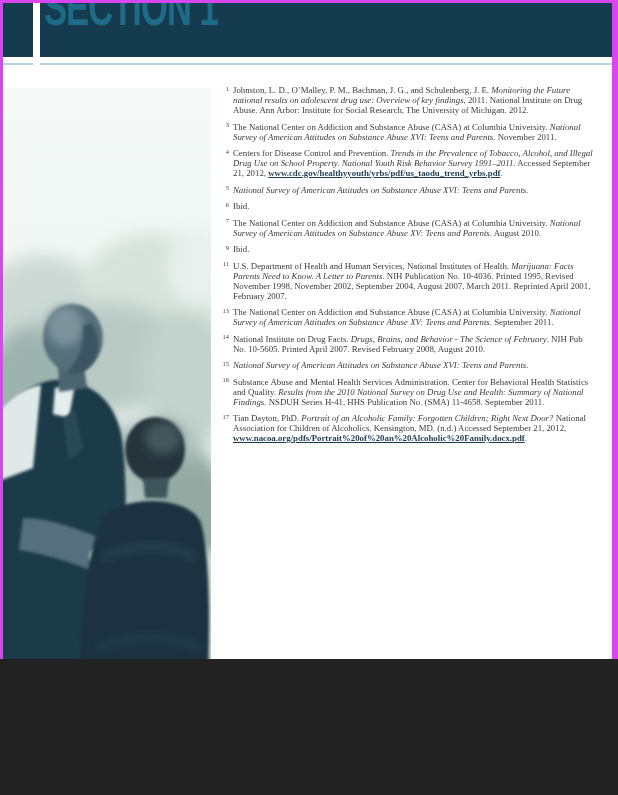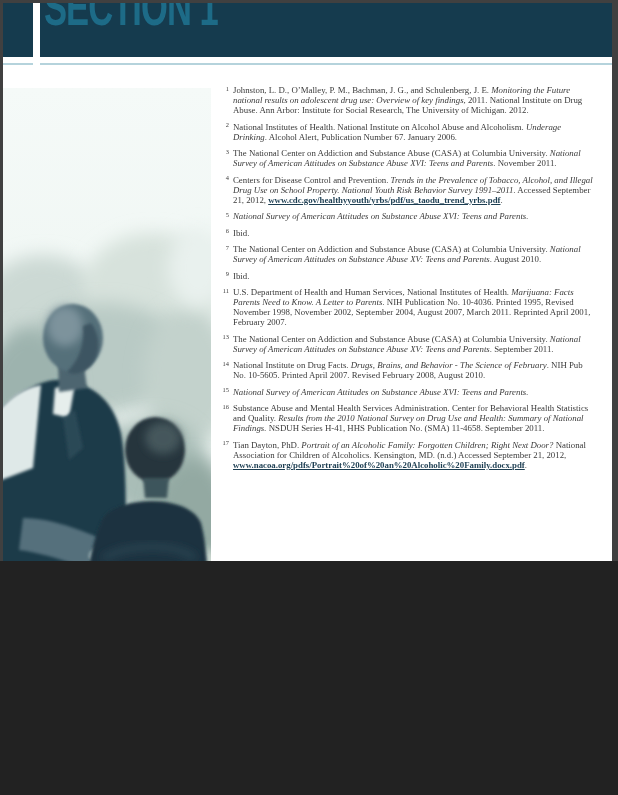--- a/index.html
+++ b/index.html
@@ -1,21 +1,21 @@
 <!DOCTYPE html>
 <html><head>
 <meta charset="utf-8">
 <style>
   * { margin: 0; padding: 0; box-sizing: border-box; }
   html, body { background: #222; }
   .page {
     position: relative;
     width: 618px;
-    height: 561px;
-    background: #404040;
+    height: 659px;
+    background: #d946ef;
     overflow: hidden;
     font-family: "Liberation Serif", "DejaVu Serif", serif;
   }
   .page-inner {
     position: absolute;
     left: 3px; top: 3px;
     width: 609px; height: 788px;
     background: #ffffff;
     overflow: hidden;
   }
@@ -219,21 +219,20 @@
         <path d="M 95 560 C 130 545 170 548 198 560" stroke="#2a4450" stroke-width="4" fill="none" filter="url(#b2)"></path>
 
         <path d="M 18 575 L 58 585 L 50 615 L 10 605 Z" fill="#e9efed" filter="url(#b3)"></path>
         <path d="M -10 600 L 60 612 L 58 660 L -10 660 Z" fill="#3e5560" filter="url(#b3)"></path>
         <path d="M 30 615 L 36 660 M 50 618 L 52 660" stroke="#2c4450" stroke-width="3" filter="url(#b3)"></path>
       </svg>
     </div>
 
     <ol class="footnotes">
         <li class="fn"><span class="fn-num">1</span><span class="seg">Johnston, L. D., O’Malley, P. M., Bachman, J. G., and Schulenberg, J. E. </span><span class="seg italic">Monitoring the Future national results on adolescent drug use: Overview of key findings</span><span class="seg">, 2011. National Institute on Drug Abuse. Ann Arbor: Institute for Social Research, The University of Michigan. 2012.</span></li>
-        <li class="fn"><span class="fn-num">2</span><span class="seg">National Institutes of Health. National Institute on Alcohol Abuse and Alcoholism. </span><span class="seg italic">Underage Drinking</span><span class="seg">. Alcohol Alert, Publication Number 67. January 2006.</span></li>
         <li class="fn"><span class="fn-num">3</span><span class="seg">The National Center on Addiction and Substance Abuse (CASA) at Columbia University. </span><span class="seg italic">National Survey of American Attitudes on Substance Abuse XVI: Teens and Parents</span><span class="seg">. November 2011.</span></li>
         <li class="fn"><span class="fn-num">4</span><span class="seg">Centers for Disease Control and Prevention. </span><span class="seg italic">Trends in the Prevalence of Tobacco, Alcohol, and Illegal Drug Use on School Property. National Youth Risk Behavior Survey 1991–2011.</span><span class="seg"> Accessed September 21, 2012, </span><a class="fn-link">www.cdc.gov/healthyyouth/yrbs/pdf/us_taodu_trend_yrbs.pdf</a><span class="seg">.</span></li>
         <li class="fn"><span class="fn-num">5</span><span class="seg italic">National Survey of American Attitudes on Substance Abuse XVI: Teens and Parents.</span></li>
         <li class="fn"><span class="fn-num">6</span><span class="seg">Ibid.</span></li>
         <li class="fn"><span class="fn-num">7</span><span class="seg">The National Center on Addiction and Substance Abuse (CASA) at Columbia University. </span><span class="seg italic">National Survey of American Attitudes on Substance Abuse XV: Teens and Parents</span><span class="seg">. August 2010.</span></li>
         <li class="fn"><span class="fn-num">9</span><span class="seg">Ibid.</span></li>
         <li class="fn"><span class="fn-num">11</span><span class="seg">U.S. Department of Health and Human Services, National Institutes of Health. </span><span class="seg italic">Marijuana: Facts Parents Need to Know. A Letter to Parents.</span><span class="seg"> NIH Publication No. 10-4036. Printed 1995, Revised November 1998, November 2002, September 2004, August 2007, March 2011. Reprinted April 2001, February 2007.</span></li>
         <li class="fn"><span class="fn-num">13</span><span class="seg">The National Center on Addiction and Substance Abuse (CASA) at Columbia University. </span><span class="seg italic">National Survey of American Attitudes on Substance Abuse XV: Teens and Parents</span><span class="seg">. September 2011.</span></li>
         <li class="fn"><span class="fn-num">14</span><span class="seg">National Institute on Drug Facts. </span><span class="seg italic">Drugs, Brains, and Behavior - The Science of February</span><span class="seg">. NIH Pub No. 10-5605. Printed April 2007. Revised February 2008, August 2010.</span></li>
         <li class="fn"><span class="fn-num">15</span><span class="seg italic">National Survey of American Attitudes on Substance Abuse XVI: Teens and Parents.</span></li>

